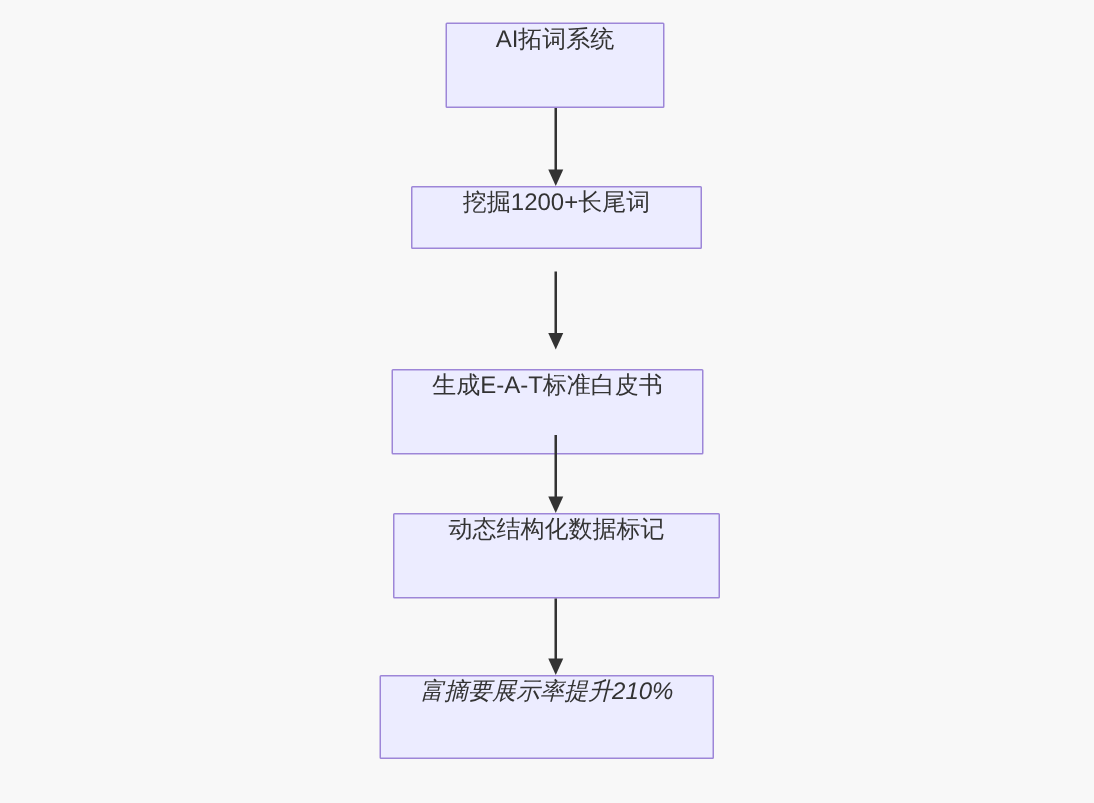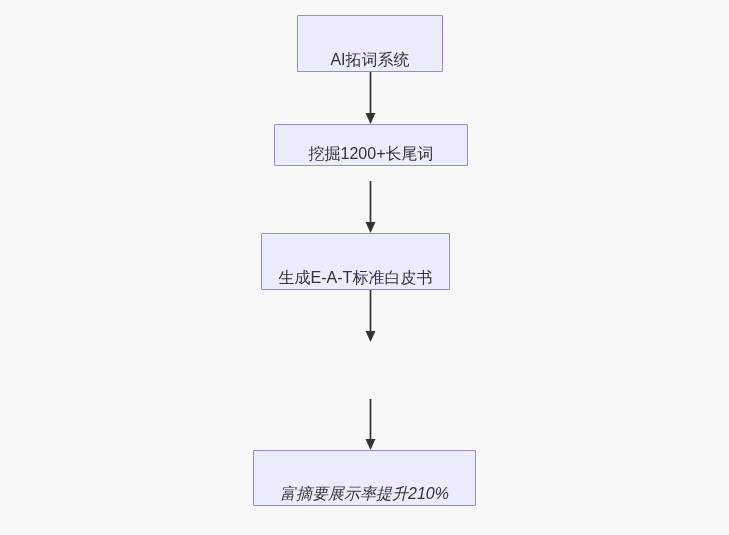--- a/index.html
+++ b/index.html
@@ -19,28 +19,28 @@
   }
   .node {
     position: absolute;
     box-sizing: border-box;
     background: #ECECFF;
     border: 1.5px solid #9d86d8;
     border-radius: 1px;
     color: #333333;
     font-size: 16px;
     display: flex;
-    align-items: flex-end;
+    align-items: flex-start;
     justify-content: center;
     text-align: center;
     white-space: nowrap;
   }
   .node-1 { left: 297px; top: 15px;  width: 146px; height: 57px; }
   .node-2 { left: 274px; top: 124px; width: 194px; height: 42px; }
-  .node-3 { left: 261px; top: 233px; width: 189px; height: 57px; }
+  .node-3 { left: 261px; top: 246px; width: 208px; height: 57px; }
   .node-4 { left: 262px; top: 342px; width: 218px; height: 57px; }
   .node-5 { left: 253px; top: 450px; width: 223px; height: 56px; font-style: italic; }
   .edge {
     position: absolute;
     left: 362px;
     width: 17px;
     overflow: visible;
   }
   .edge-1 { top: 72px;  height: 52px; }
   .edge-2 { top: 181px; height: 52px; }
@@ -72,20 +72,23 @@
 
   <div class="node node-3">
     <span>生成E-A-T标准白皮书</span>
   </div>
 
   <svg class="edge edge-3" viewBox="0 0 17 52" xmlns="http://www.w3.org/2000/svg">
     <line x1="8.5" y1="0" x2="8.5" y2="43" stroke="#333333" stroke-width="1.7"></line>
     <polygon points="3.5,41 13.5,41 8.5,52" fill="#333333"></polygon>
   </svg>
 
+  <div class="node node-4">
+    <span>动态结构化数据标记</span>
+  </div>
 
   <svg class="edge edge-4" viewBox="0 0 17 51" xmlns="http://www.w3.org/2000/svg">
     <line x1="8.5" y1="0" x2="8.5" y2="42" stroke="#333333" stroke-width="1.7"></line>
     <polygon points="3.5,40 13.5,40 8.5,51" fill="#333333"></polygon>
   </svg>
 
   <div class="node node-5">
     <span>富摘要展示率提升210%</span>
   </div>
 

